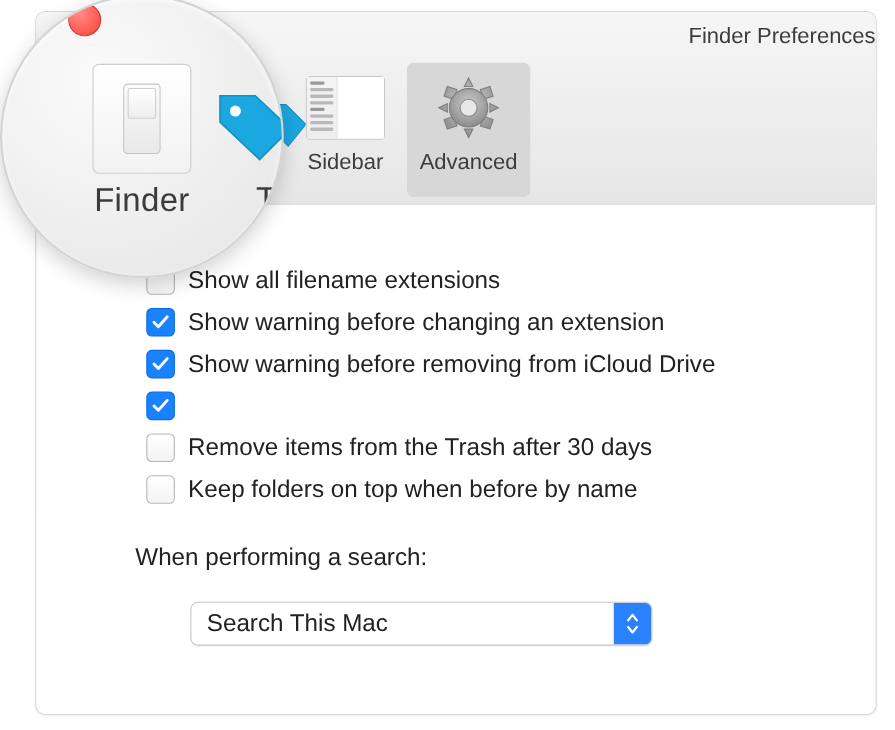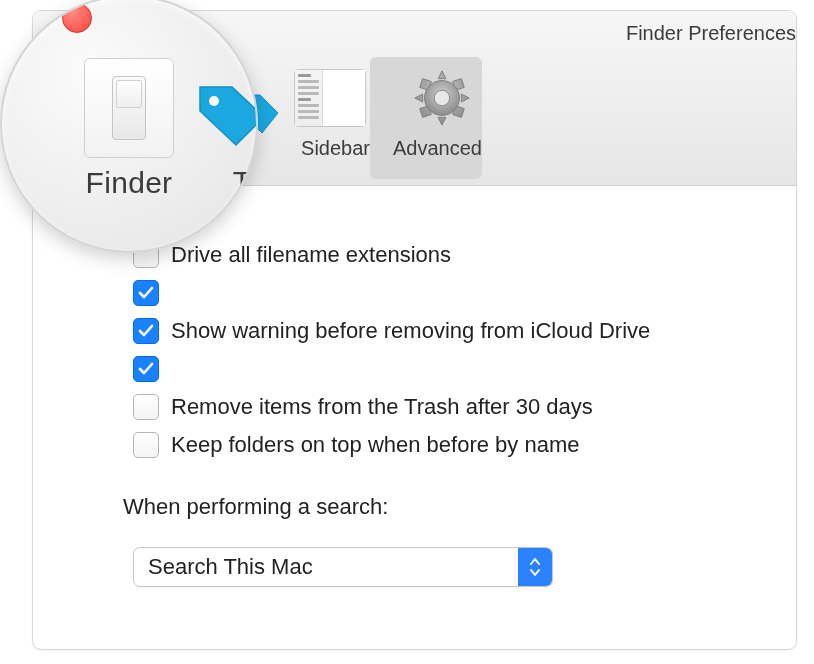--- a/index.html
+++ b/index.html
@@ -43,21 +43,21 @@
     padding: 6px 0 0 0;
     height: 134px;
   }
   .tab {
     width: 112px;
     text-align: center;
     padding-top: 6px;
     height: 122px;
     display: flex;
     flex-direction: column;
-    align-items: flex-end;
+    align-items: center;
     justify-content: flex-start;
     cursor: default;
     font-size: 20px;
     color: #3c3c3c;
   }
   .tab.selected {
     background: #d7d7d7;
     border-radius: 6px;
   }
   .tab .icon-slot {
@@ -102,20 +102,21 @@
     border-color: #0a6ae6;
   }
   .chk.checked svg { display: block; }
   .chk svg { display: none; }
   .section-label {
     margin-top: 30px;
     margin-bottom: 27px;
     margin-left: -10px;
   }
   .select-wrap {
+    margin-left: 40px;
   }
   .mac-select {
     display: inline-flex;
     align-items: stretch;
     height: 40px;
     border: 1px solid #c8c8c8;
     border-radius: 7px;
     overflow: hidden;
     background: #fff;
     box-shadow: 0 1px 1px rgba(0,0,0,0.05);
@@ -272,28 +273,29 @@
       <path d="M2 6 L22 6 L40 24 L24 44 L2 22 Z" fill="#1ba7e0" stroke="#1390c4"></path>
       <circle cx="11" cy="15" r="3.5" fill="#fff"></circle>
     </svg>
   </div>
 
   <div class="content">
     <div class="check-row">
       <span class="chk">
         
       </span>
-      <span>Drive all filename extensions</span>
+      <span>Show all filename extensions</span>
     </div>
     <div class="check-row">
       <span class="chk checked">
         <svg width="18" height="18" viewBox="0 0 18 18">
             <path d="M3 9 L7 13 L15 4" stroke="#fff" stroke-width="2.6" fill="none" stroke-linecap="round" stroke-linejoin="round"></path>
           </svg>
       </span>
+      <span>Show warning before changing an extension</span>
     </div>
     <div class="check-row">
       <span class="chk checked">
         <svg width="18" height="18" viewBox="0 0 18 18">
             <path d="M3 9 L7 13 L15 4" stroke="#fff" stroke-width="2.6" fill="none" stroke-linecap="round" stroke-linejoin="round"></path>
           </svg>
       </span>
       <span>Show warning before removing from iCloud Drive</span>
     </div>
     <div class="check-row">

